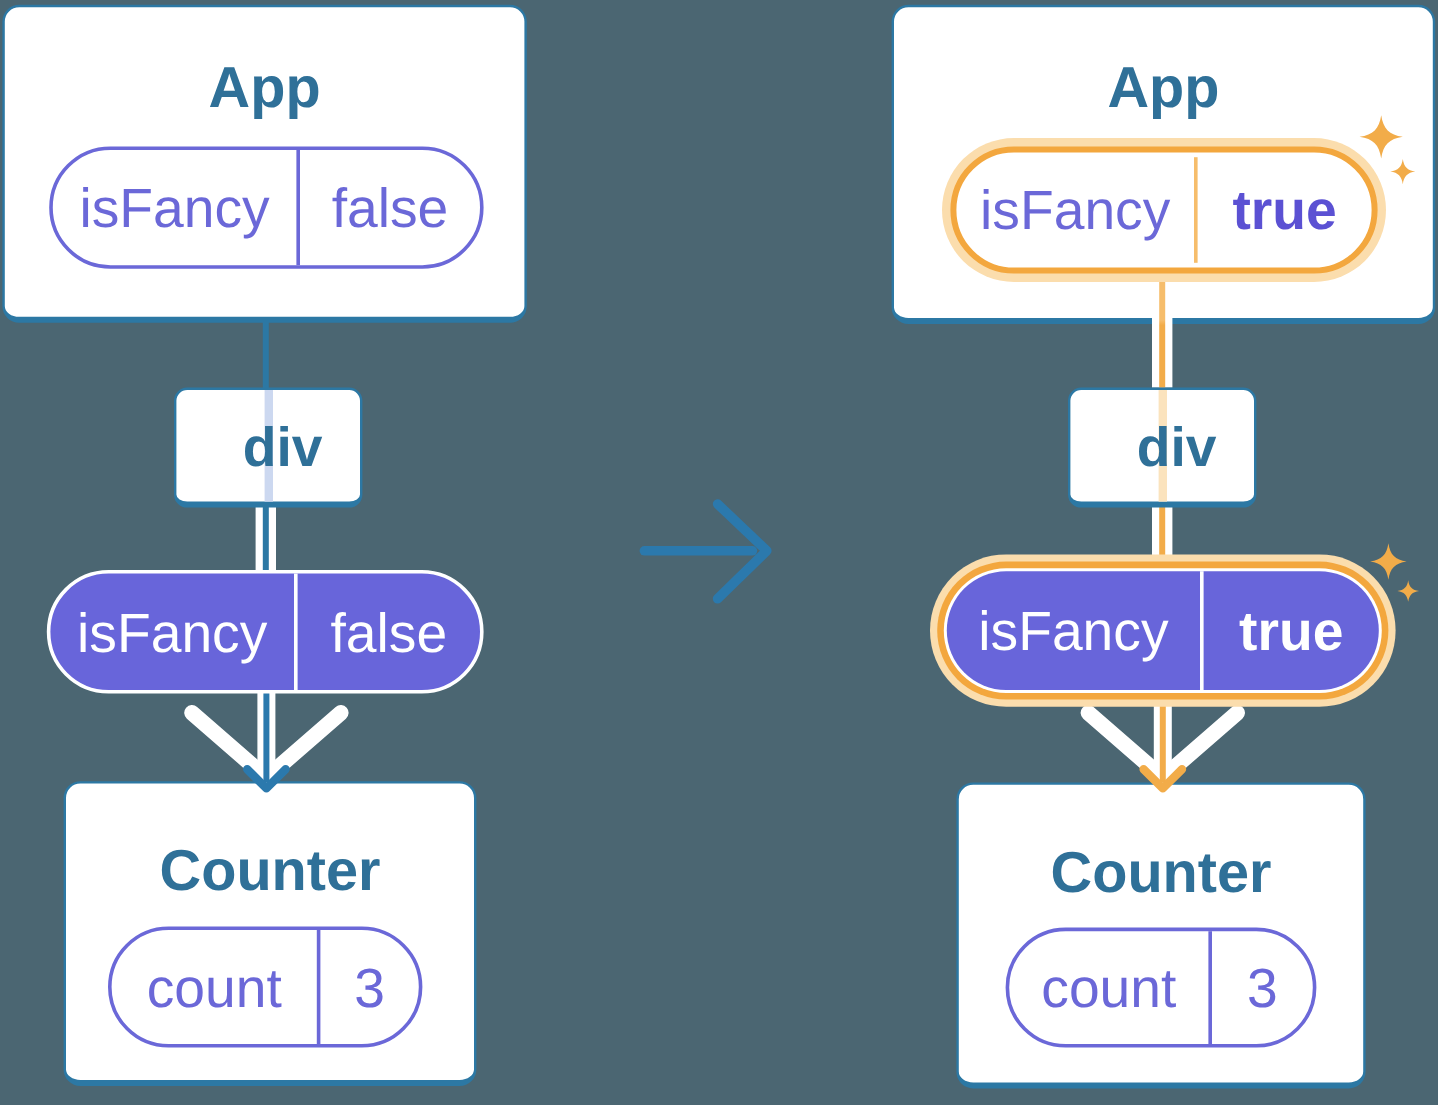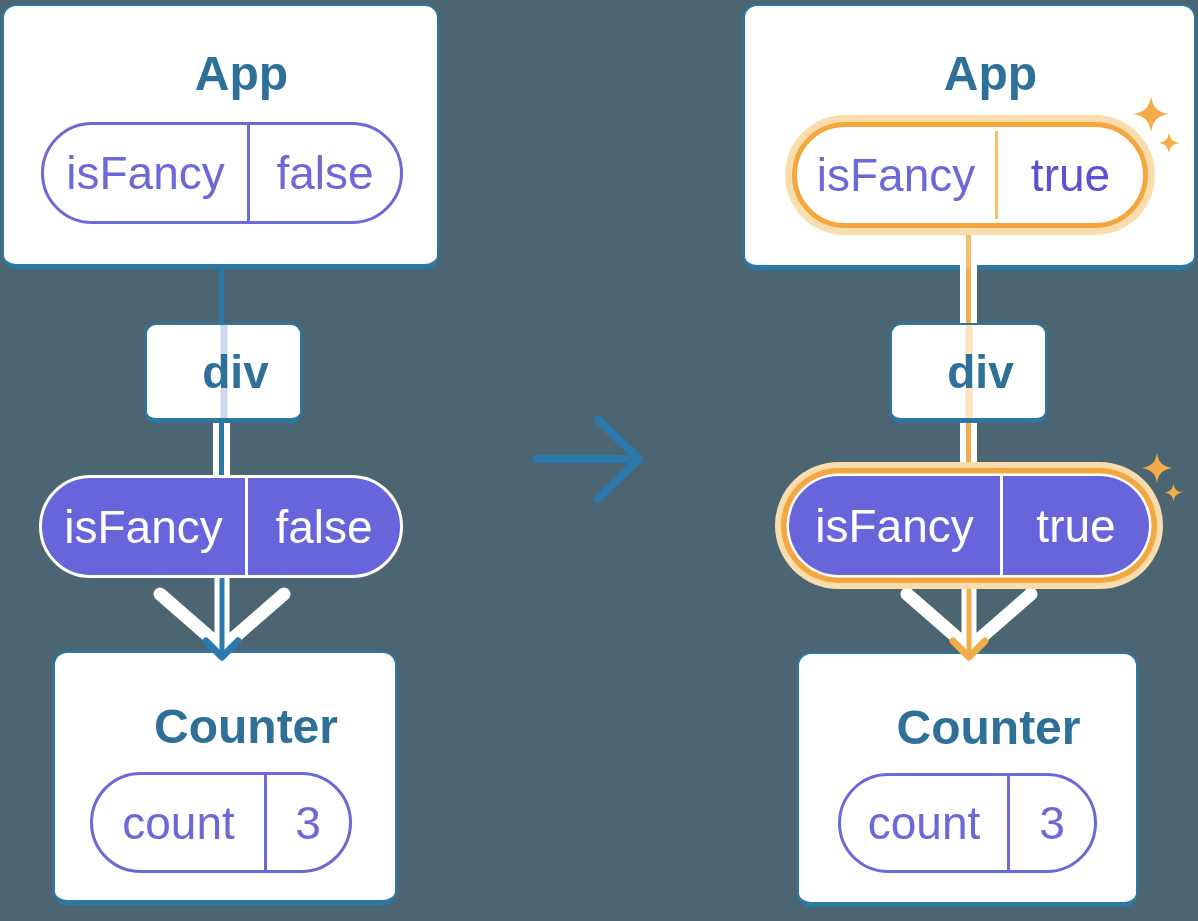--- a/index.html
+++ b/index.html
@@ -11,21 +11,21 @@
   .card{
     position:absolute;background:#fff;box-sizing:border-box;
     border:2.5px solid var(--cardBorder,#2c78a4);
     border-bottom-width:5px;border-radius:14px;z-index:2;padding-left:24px;
   }
   .card.small{border-radius:11px;z-index:4;display:flex;align-items:center;justify-content:center;}
   .stripe{position:absolute;left:50%;top:0;bottom:0;width:7px;transform:translateX(-50%);}
   .node-label{position:relative;font-size:46px;color:var(--titleColor,#2f7098);font-weight:600;}
   .title{
     position:absolute;text-align:center;z-index:7;
-    font-size:48px;font-weight:600;color:var(--titleColor,#2f7098);margin-left:21px;
+    font-size:48px;font-weight:600;color:var(--titleColor,#2f7098);
   }
   .pill{
     position:absolute;display:flex;align-items:stretch;box-sizing:border-box;
     border-radius:999px;z-index:6;font-size:46px;
   }
   .pill .cell{display:flex;align-items:center;justify-content:center;}
   .pill .grow{flex:1;}
   .pill .divider{width:3px;margin:0;}
   .pill-outline{background:#fff;border:3px solid var(--purple,#6b68d8);color:var(--purple,#6b68d8);}
   .pill-outline .divider{background:var(--purple,#6b68d8);}
@@ -34,21 +34,21 @@
   .pill-glow-outline{
     background:#fff;border:5px solid var(--orange,#f3a73e);color:var(--purple,#6b68d8);
     box-shadow:0 0 0 7px var(--orangeSoft,#fbddad);
   }
   .pill-glow-outline .divider{background:var(--orangeLight,#f6bd6b);margin:4px 0;}
   .pill-glow-filled{
     background:var(--purpleFill,#6865da);color:#fff;
     box-shadow:0 0 0 2.5px #ffffff,0 0 0 8px var(--orange,#f3a73e),0 0 0 14px var(--orangeSoft,#fbddad);
   }
   .pill-glow-filled .divider{background:#fff;}
-  .bold{font-weight:400;}
+  .bold{font-weight:700;}
   .value-accent{color:var(--purpleBold,#5b51d3);}
   .connector{position:absolute;z-index:1;}
   .pipe{position:absolute;background:#fff;display:flex;justify-content:center;z-index:3;}
   .pipe .core{width:5px;height:100%;}
   .core-blue{background:var(--cardBorder,#2c78a4);}
   .core-orange{background:var(--orangeCore,#f2ac49);}
   .core-orange-fade{background:linear-gradient(to bottom,var(--orangeLight,#f6bd6b) 0 42px,var(--orangeCore,#f2ac49) 46px);}
   .flow-arrow{position:absolute;z-index:5;}
   .sparkle{position:absolute;z-index:7;}
   .mid-arrow{position:absolute;z-index:2;}

